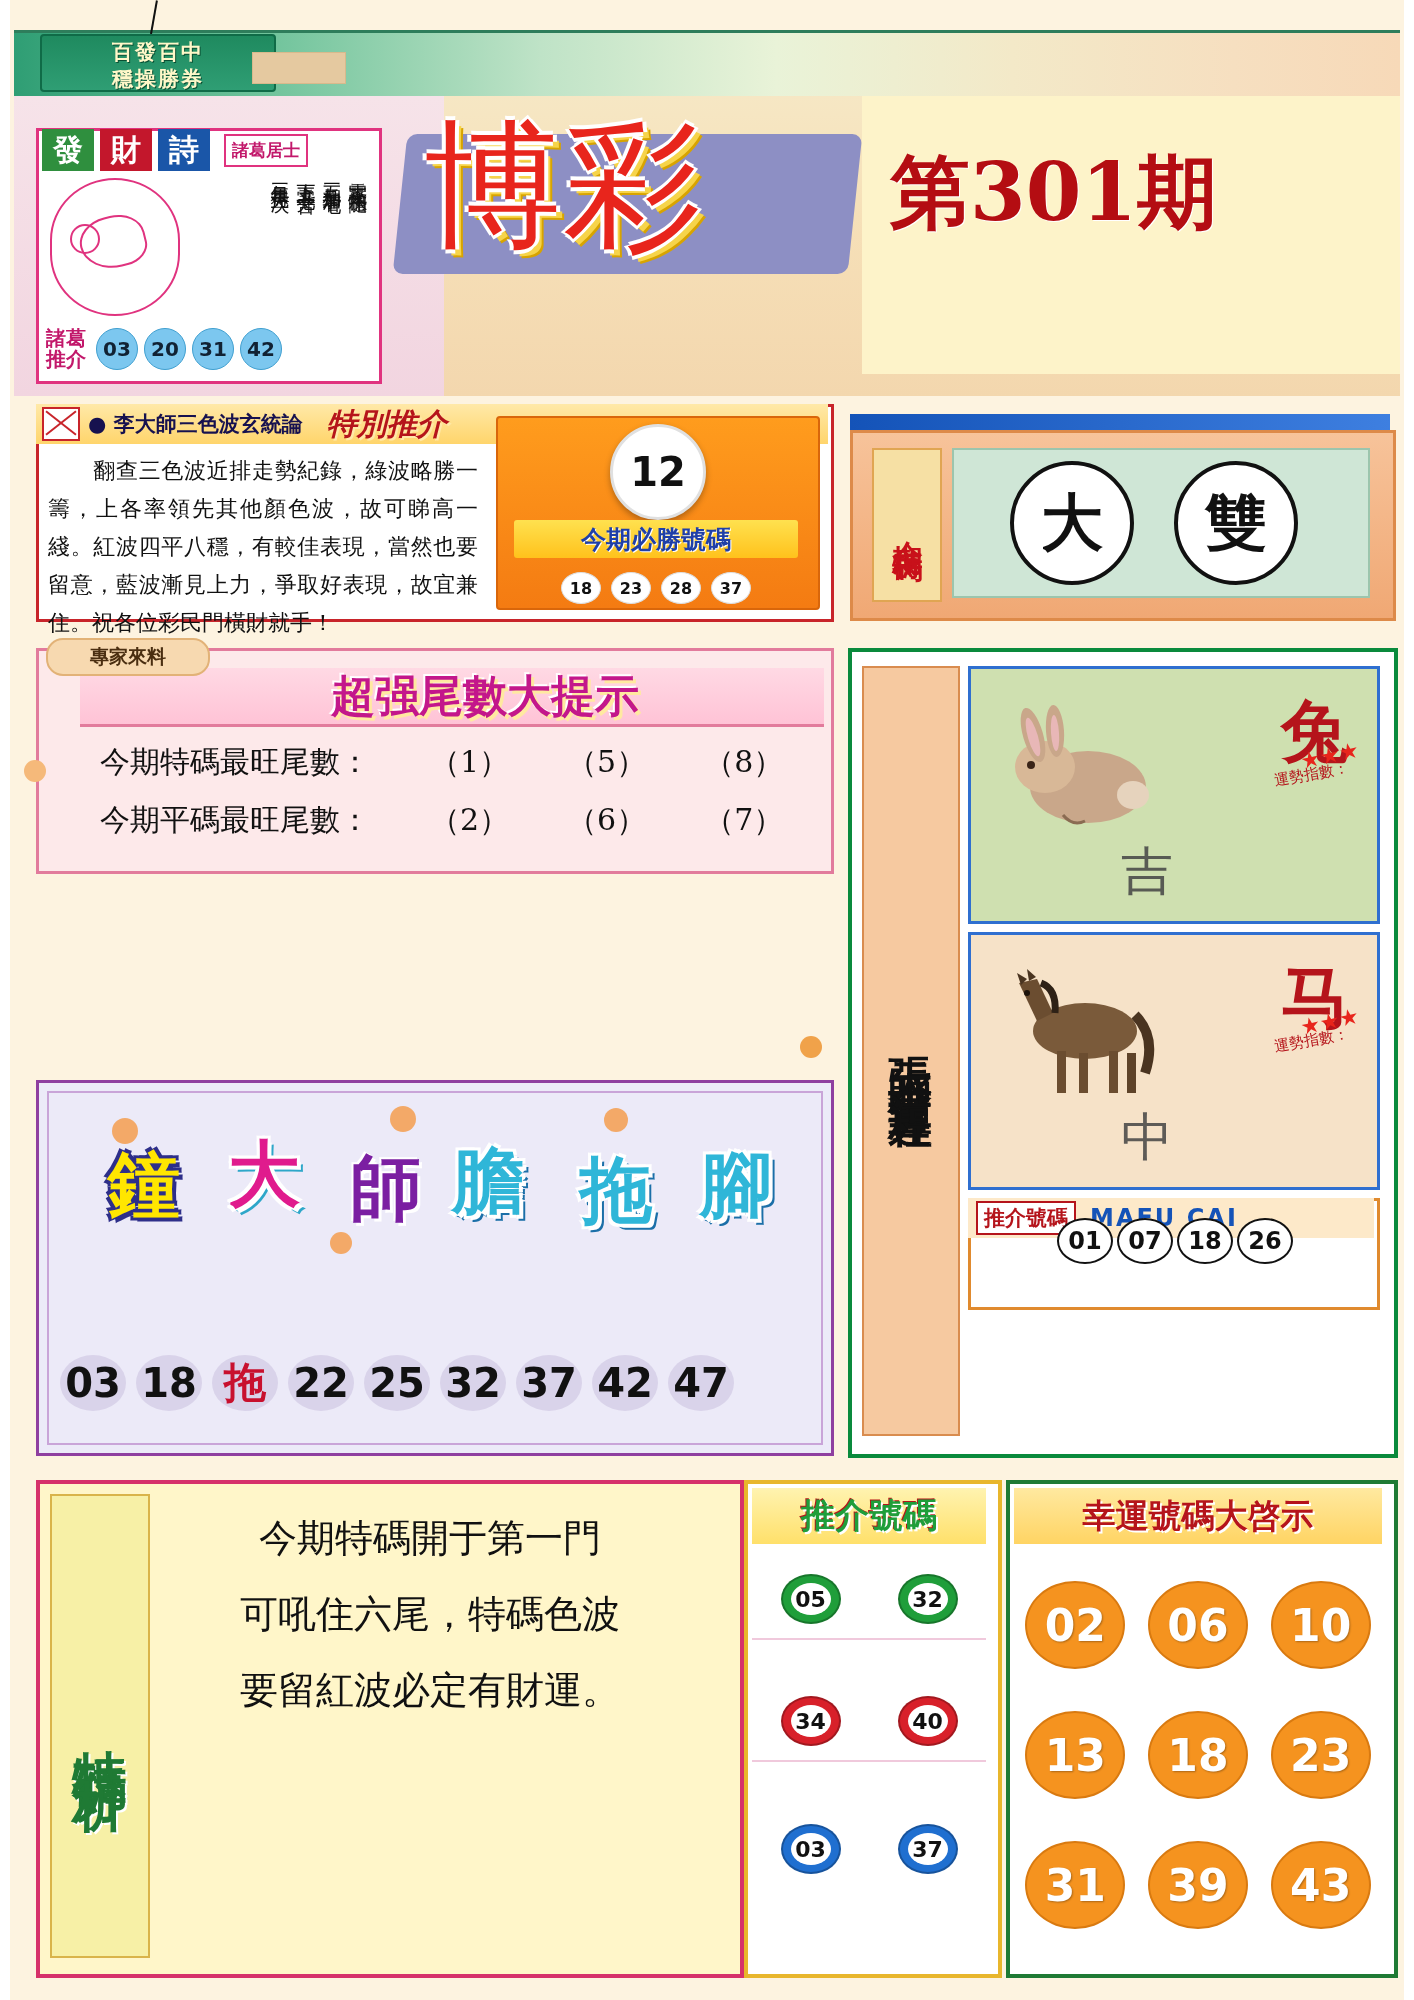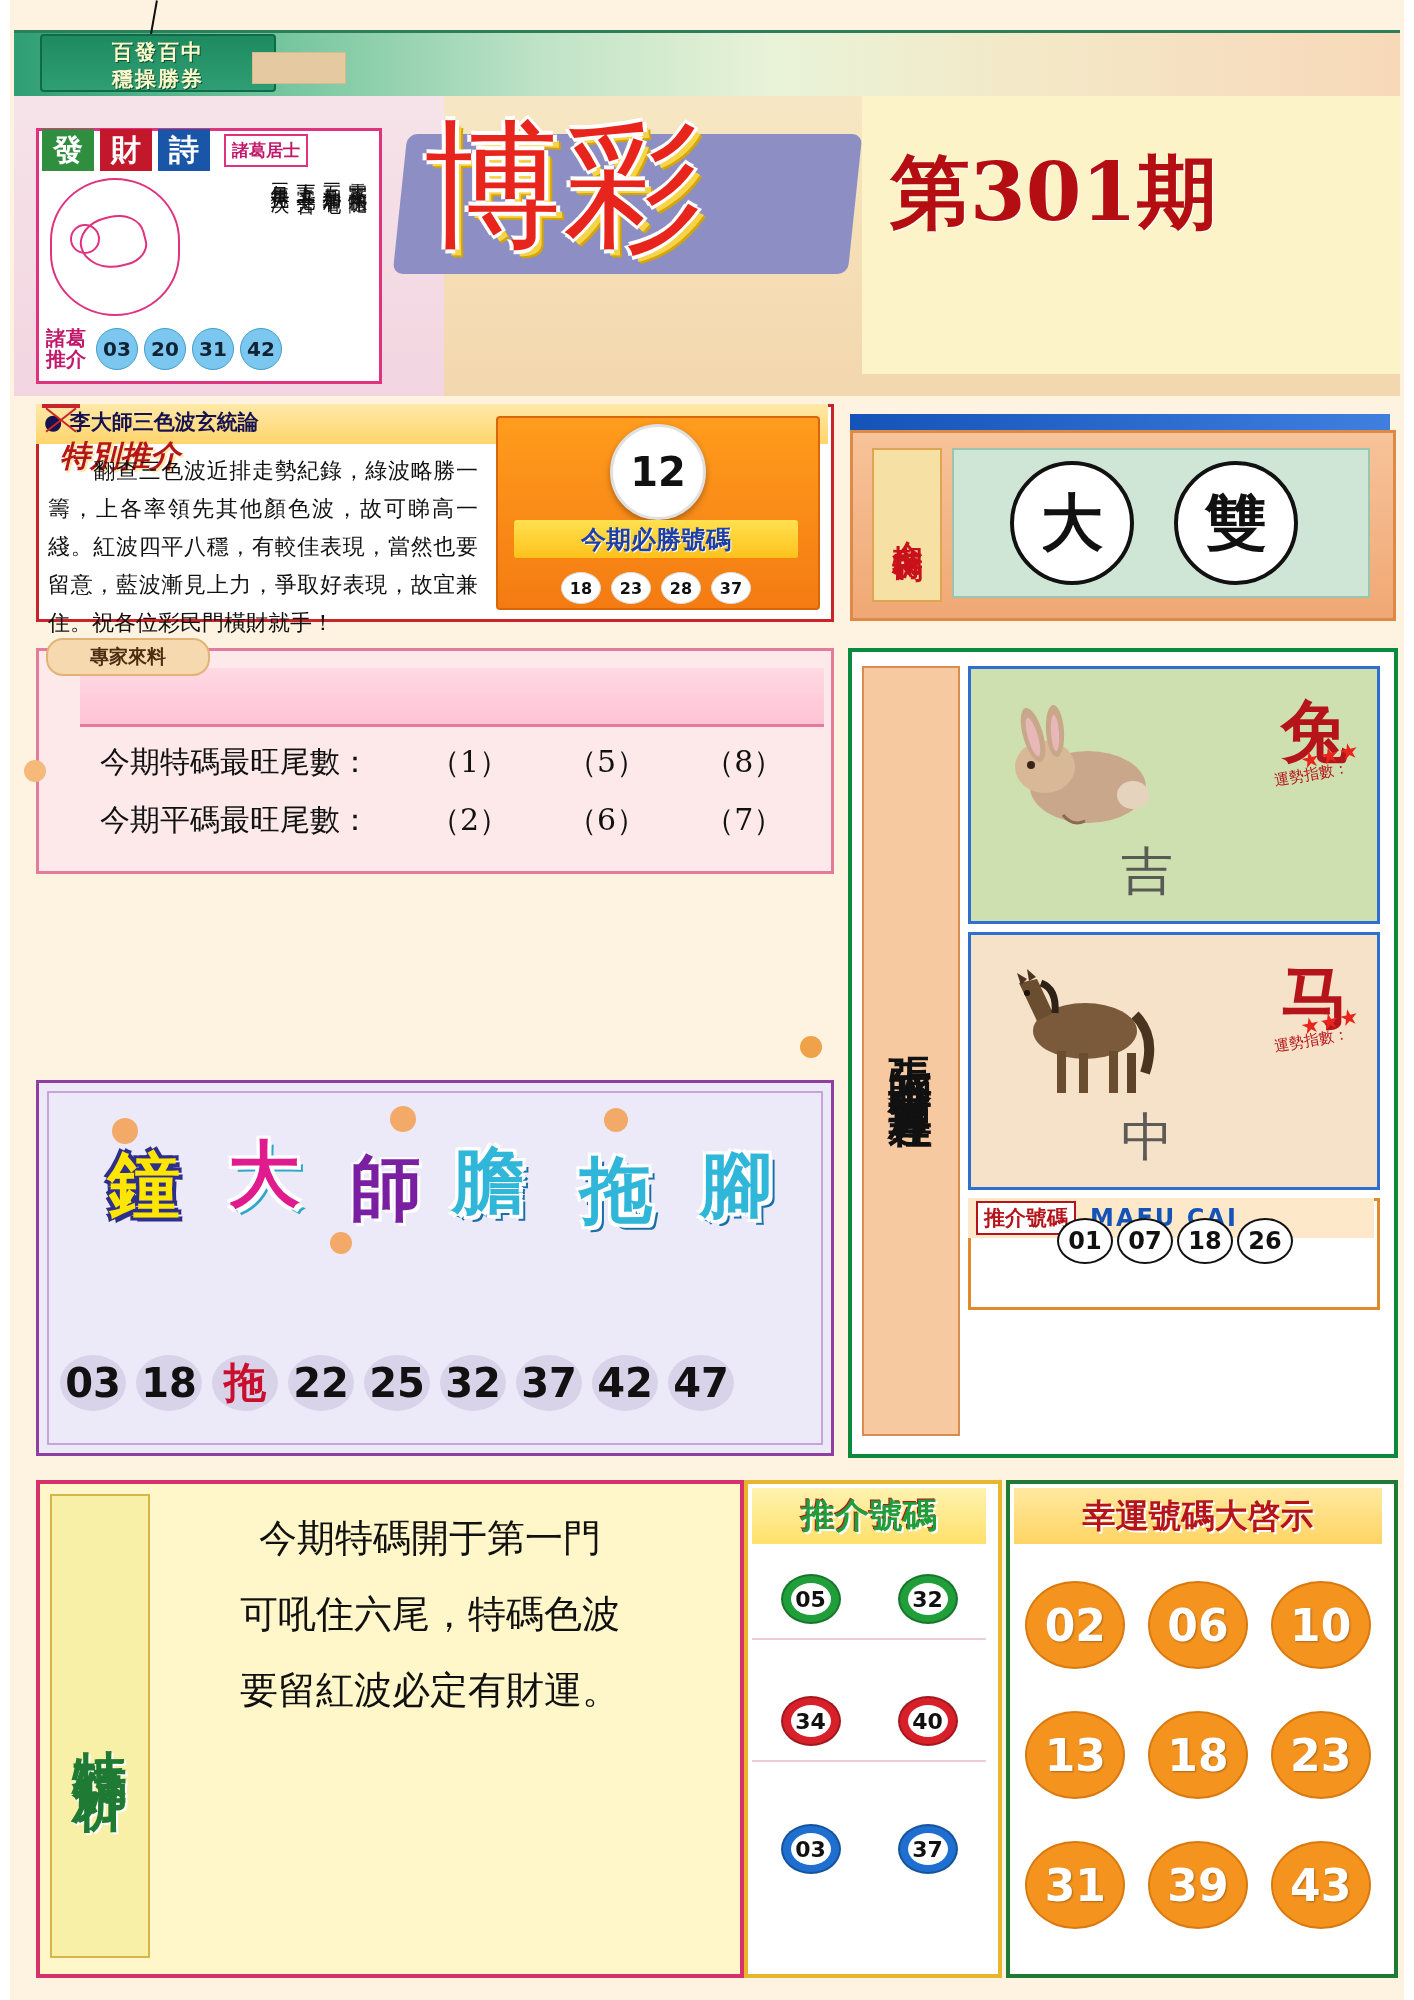--- a/index.html
+++ b/index.html
@@ -125,21 +125,21 @@
     border:1px solid #3f9fd0;
   }
   
   .introbox{
     position:absolute;left:36px;top:404px;width:792px;height:212px;
     background:#fff;border:3px solid #c8242a;
   }
   .introhead{
     position:absolute;left:36px;top:404px;width:792px;height:40px;
     background:linear-gradient(180deg,#ffe9a8,#ffd56b);
-    display:flex;align-items:flex-start;flex-direction:column;
+    display:flex;align-items:center;
   }
   .xbox{width:34px;height:30px;border:2px solid #c8242a;margin-left:6px;position:relative;background:#fff;}
   .xbox:before,.xbox:after{content:"";position:absolute;left:-2px;top:13px;width:38px;height:2px;background:#c8242a;}
   .xbox:before{transform:rotate(38deg)}.xbox:after{transform:rotate(-38deg)}
   .introtitle1{margin-left:8px;font-size:21px;font-weight:bold;color:#16114f;}
   .introtitle2{
     margin-left:24px;font-size:30px;font-weight:bold;color:#b5141b;
     font-family:"DejaVu Serif","Liberation Serif",serif;font-style:italic;
     text-shadow:2px 2px 0 #ffe9a8;
   }
@@ -462,20 +462,21 @@
   <div class="tmpanel"></div>
   <div class="tmlabel">今期特碼</div>
   <div class="tmvalbox">
     <div class="tmcircle">大</div>
     <div class="tmcircle">雙</div>
   </div>
 
   <div class="expertwrap"></div>
   <div class="expertband"></div>
   <div class="expertchip">專家來料</div>
+  <div class="experttitle">超强尾數大提示</div>
   <div class="expertline" style="top:742px">
     <div class="lbl">今期特碼最旺尾數：</div>
     <div class="tails">
       <span>（1）</span>
       <span>（5）</span>
       <span>（8）</span>
     </div>
   </div>
   <div class="expertline" style="top:800px">
     <div class="lbl">今期平碼最旺尾數：</div>

